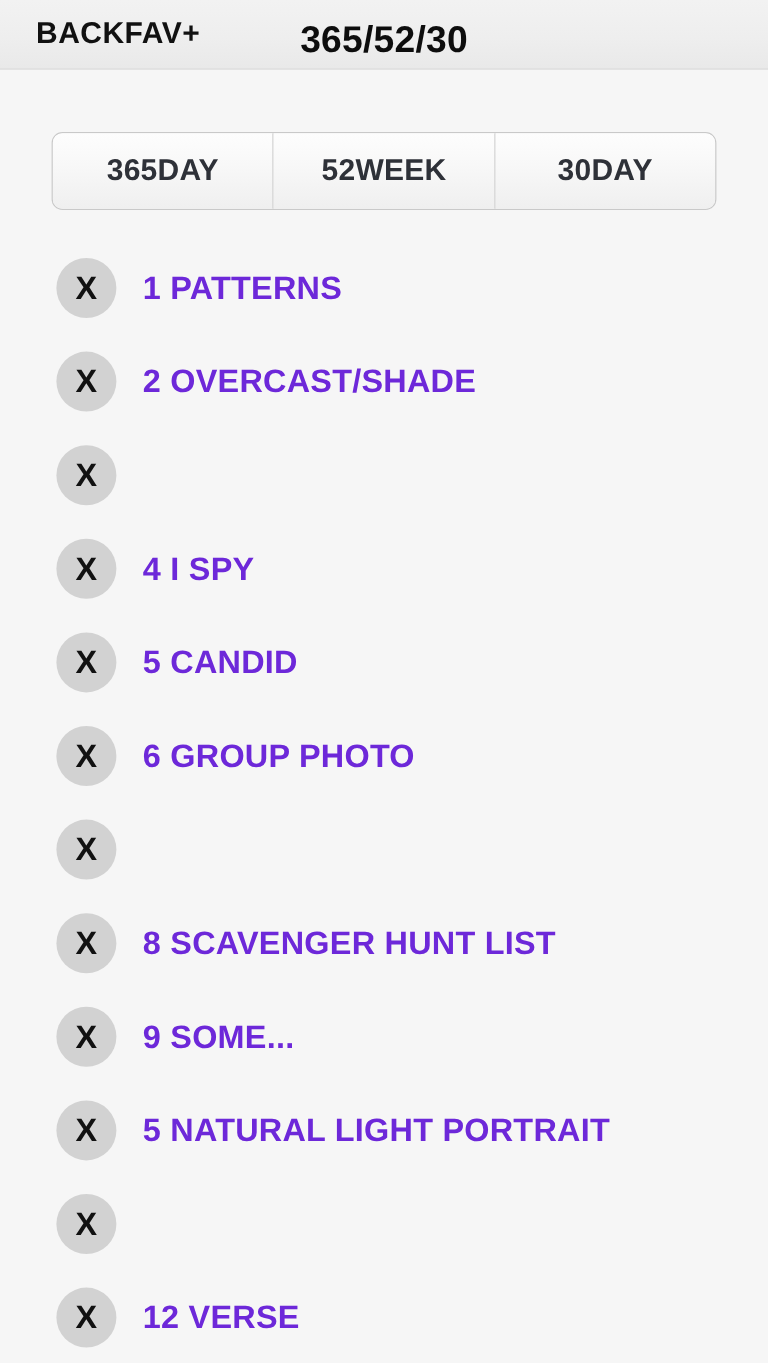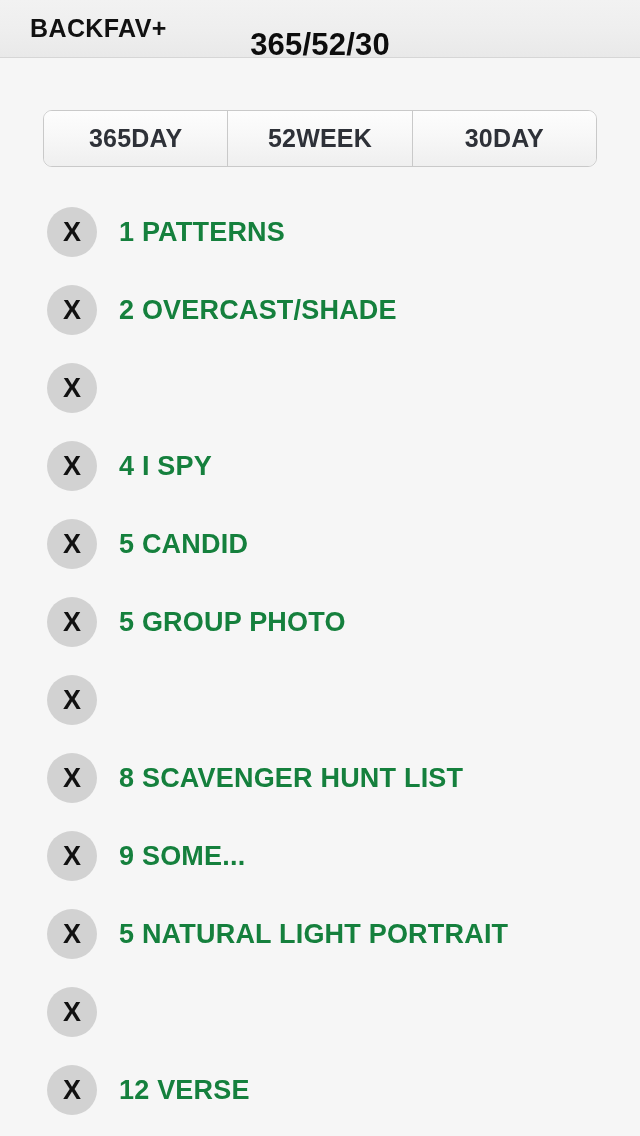--- a/index.html
+++ b/index.html
@@ -35,40 +35,40 @@
     cursor: pointer;
     background: none;
     border: none;
     font-family: "Liberation Sans", sans-serif;
   }
 
   #nav-title {
     position: absolute;
     left: 0;
     right: 0;
-    top: 16px;
+    top: 4px;
     height: 58px;
     line-height: 58px;
     text-align: center;
     font-size: 31px;
     font-weight: bold;
     color: #0d0d0d;
     letter-spacing: 0.2px;
     pointer-events: none;
   }
 
   
   #segmented-wrap {
     padding: 52px 43px 0 43px;
   }
 
   #segmented-control {
     display: flex;
     width: 554px;
-    height: 57px;
+    height: 65px;
     border: 1px solid #c9c9c9;
     border-radius: 9px;
     overflow: hidden;
     background: #fbfbfb;
     box-shadow: 0 1px 0 rgba(255,255,255,0.9) inset;
   }
 
   .segment {
     flex: 1 1 0;
     display: flex;
@@ -111,21 +111,21 @@
     font-size: 27px;
     font-weight: bold;
     color: #111111;
     margin-right: 22px;
     user-select: none;
   }
 
   .item-label {
     font-size: 27px;
     font-weight: bold;
-    color: #15803d;
+    color: #6d28d9;
     letter-spacing: 0.2px;
     white-space: nowrap;
   }
 </style>
 </head>
 <body>
 
 <div id="app">
 
   <div id="navbar">
@@ -157,21 +157,21 @@
     <li class="list-item">
       <span class="x-badge">X</span>
       <span class="item-label">4 I SPY</span>
     </li>
     <li class="list-item">
       <span class="x-badge">X</span>
       <span class="item-label">5 CANDID</span>
     </li>
     <li class="list-item">
       <span class="x-badge">X</span>
-      <span class="item-label">5 GROUP PHOTO</span>
+      <span class="item-label">6 GROUP PHOTO</span>
     </li>
     <li class="list-item">
       <span class="x-badge">X</span>
     </li>
     <li class="list-item">
       <span class="x-badge">X</span>
       <span class="item-label">8 SCAVENGER HUNT LIST</span>
     </li>
     <li class="list-item">
       <span class="x-badge">X</span>

